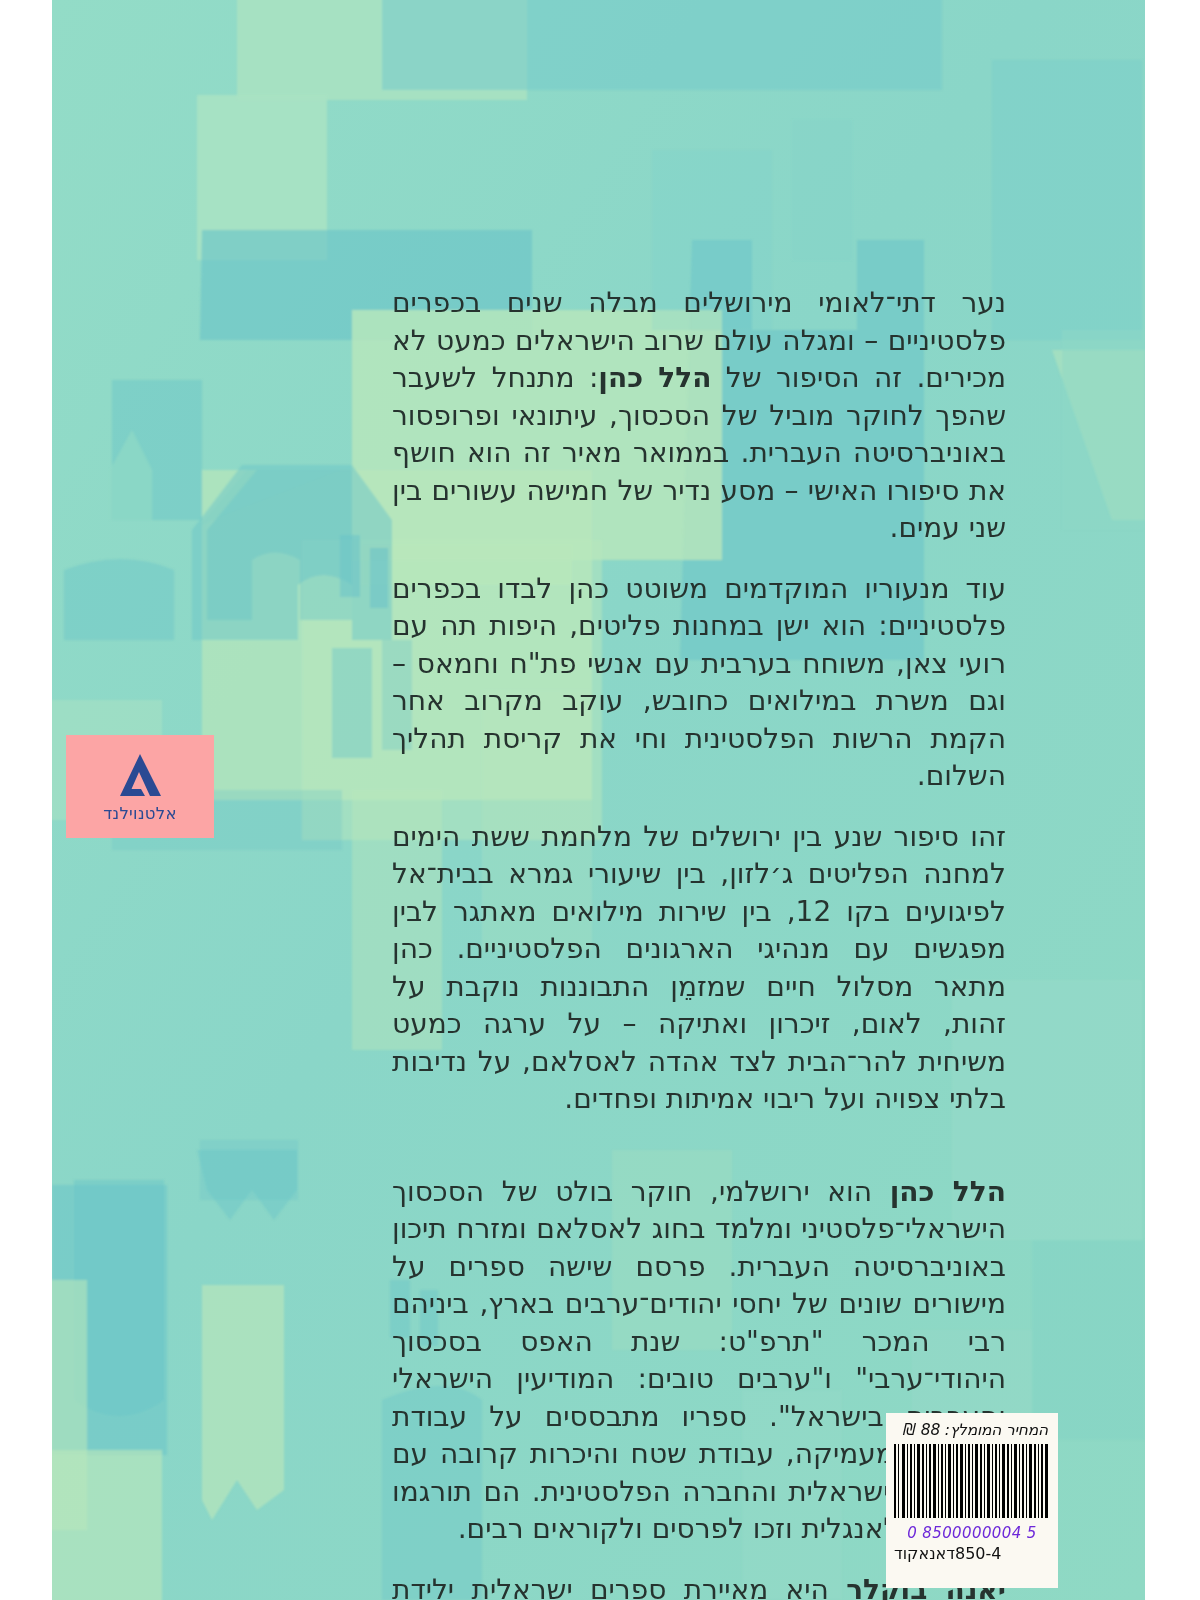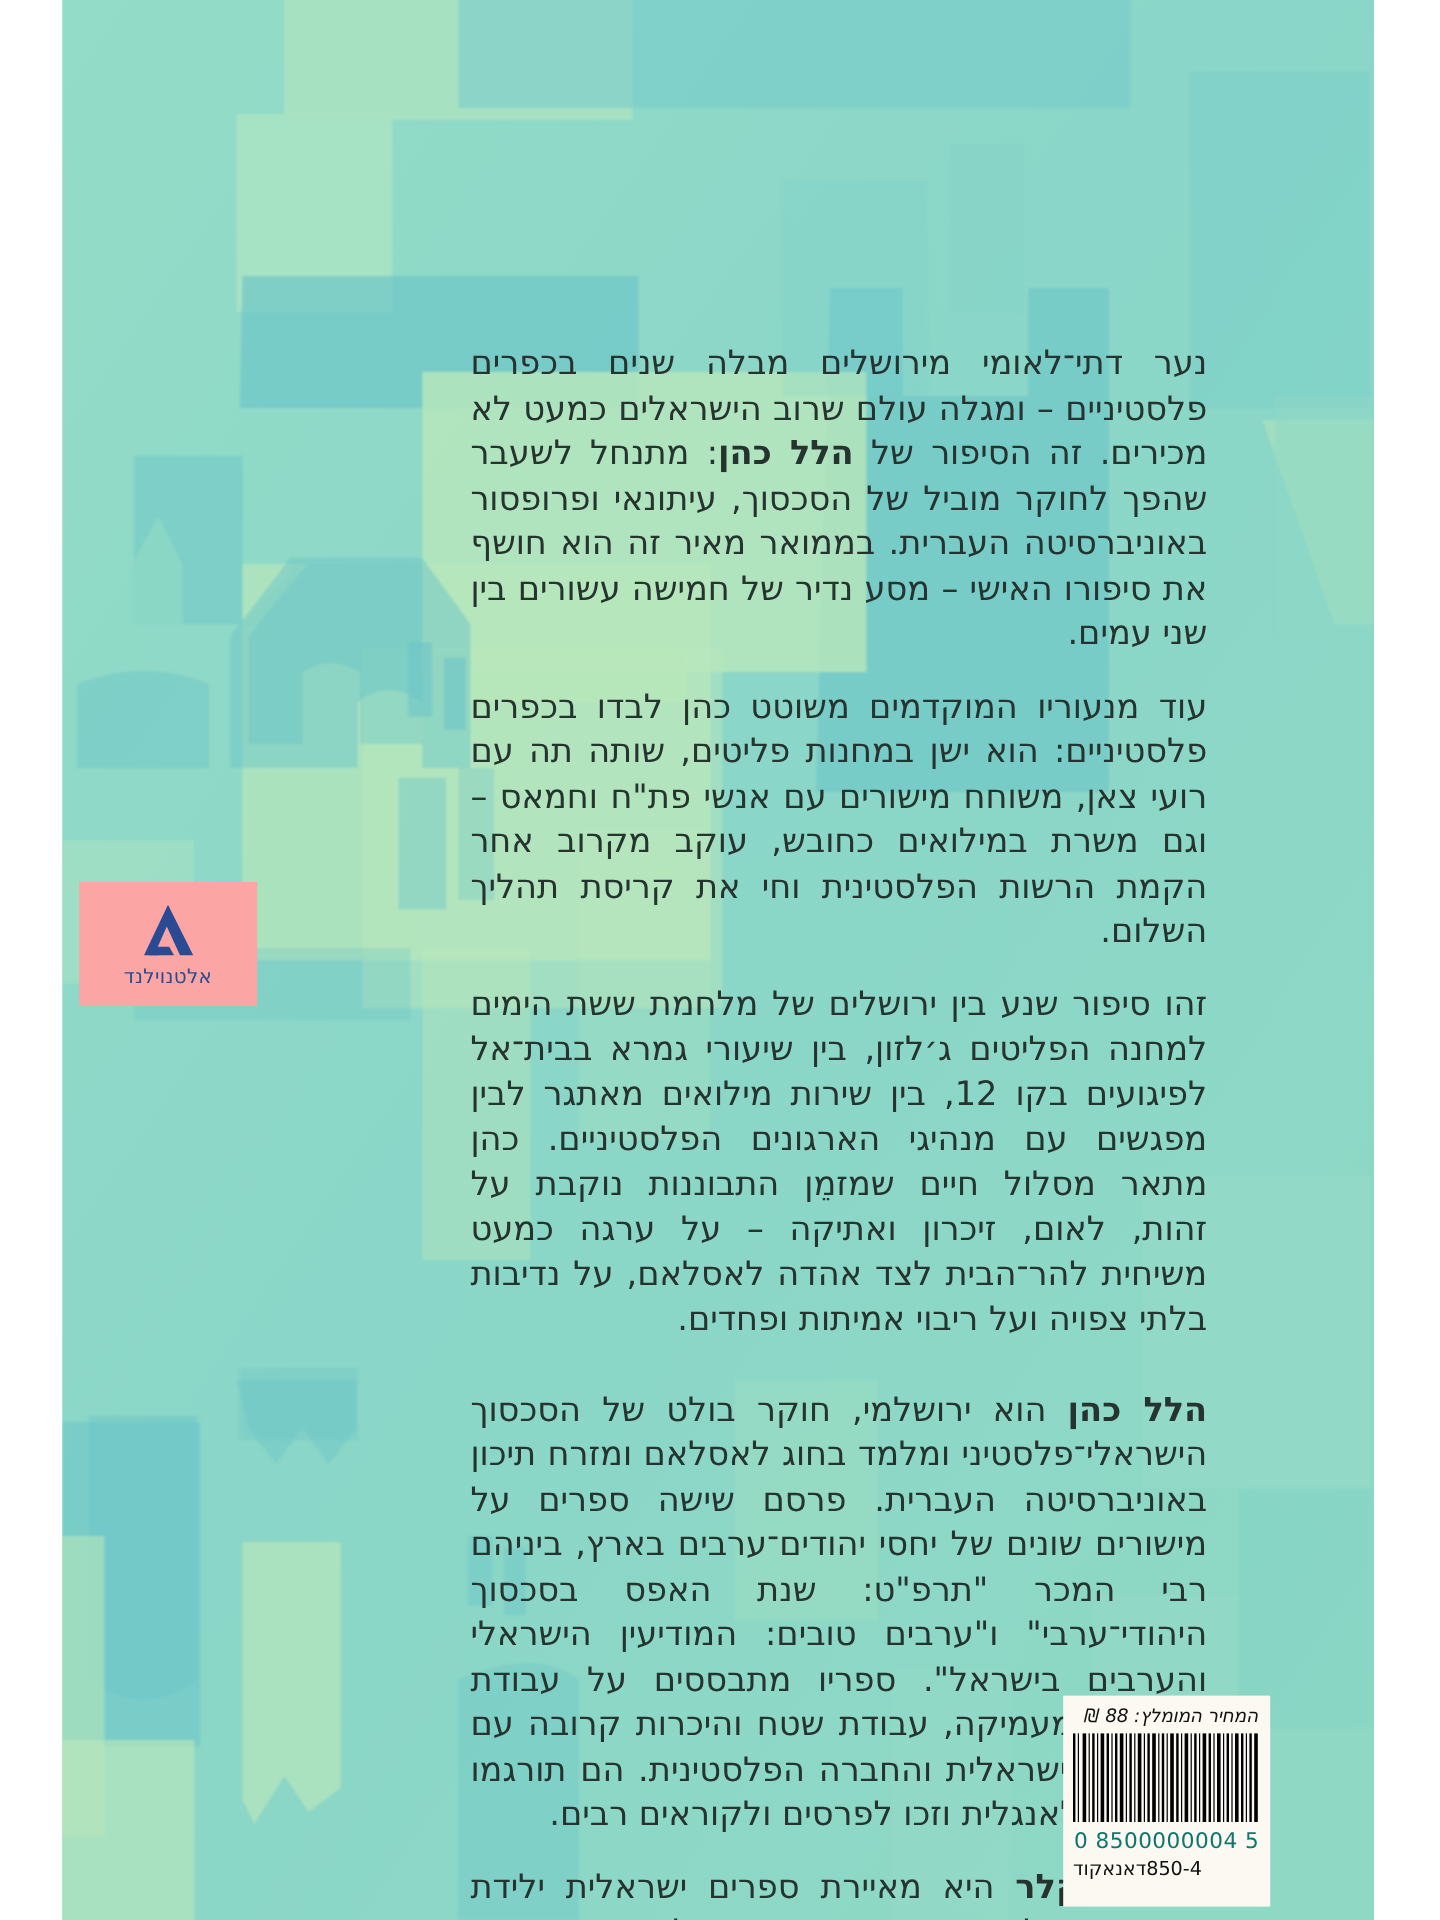--- a/index.html
+++ b/index.html
@@ -54,21 +54,21 @@
     color: #26332f;
     font-size: 28px;
     line-height: 37.5px;
     letter-spacing: 0px;
   }
   #blurb p {
     margin: 0 0 23px 0;
     text-align: justify;
     text-justify: inter-word;
   }
-  #blurb p.last-in-block { margin-bottom: 0; }
+  #blurb p.last-in-block { margin-bottom: 17px; }
   #blurb p:last-child { margin-bottom: 0; }
   #blurb b, #blurb strong { font-weight: 700; }
 
   .gap-block { height: 38px; }
 
   
   #publisher {
     position: absolute;
     left: 14px;            
     top: 735px;
@@ -117,24 +117,25 @@
     font-style: italic;
   }
   #bars {
     width: 158px;
     height: 74px;
     display: block;
   }
   #isbn-digits {
     direction: ltr;
     text-align: center;
-    font-size: 18px;
-    color: #0f766e;
+    font-size: 15px;
+    color: #6d28d9;
     margin-top: 6px;
     letter-spacing: 0.4px;
+    font-style: italic;
   }
   #dana-line {
     direction: rtl;
     text-align: left;
     font-size: 16px;
     color: #111111;
     margin-top: 2px;
     letter-spacing: 0px;
   }
   #dana-line .code { direction: ltr; display:inline-block; margin-right: 12px;}
@@ -220,21 +221,21 @@
           <rect x="560" y="1150" width="120" height="200" fill="#b9e7bb" opacity="0.2"></rect>
           <rect x="690" y="1390" width="100" height="210" fill="#9adbc9" opacity="0.3"></rect>
         </g>
       </svg>
     </div>
 
     <div id="blurb">
 
       <p><span>נער דתי־לאומי מירושלים מבלה שנים בכפרים פלסטיניים – ומגלה עולם שרוב הישראלים כמעט לא מכירים. זה הסיפור של </span><b>הלל כהן</b><span>: מתנחל לשעבר שהפך לחוקר מוביל של הסכסוך, עיתונאי ופרופסור באוניברסיטה העברית. בממואר מאיר זה הוא חושף את סיפורו האישי – מסע נדיר של חמישה עשורים בין שני עמים.</span></p>
 
-      <p>עוד מנעוריו המוקדמים משוטט כהן לבדו בכפרים פלסטיניים: הוא ישן במחנות פליטים, שותה תה עם רועי צאן, משוחח מישורים עם אנשי פת"ח וחמאס – וגם משרת במילואים כחובש, עוקב מקרוב אחר הקמת הרשות הפלסטינית וחי את קריסת תהליך השלום.</p>
+      <p>עוד מנעוריו המוקדמים משוטט כהן לבדו בכפרים פלסטיניים: הוא ישן במחנות פליטים, היפות תה עם רועי צאן, משוחח בערבית עם אנשי פת"ח וחמאס – וגם משרת במילואים כחובש, עוקב מקרוב אחר הקמת הרשות הפלסטינית וחי את קריסת תהליך השלום.</p>
 
       <p class="last-in-block">זהו סיפור שנע בין ירושלים של מלחמת ששת הימים למחנה הפליטים ג׳לזון, בין שיעורי גמרא בבית־אל לפיגועים בקו 12, בין שירות מילואים מאתגר לבין מפגשים עם מנהיגי הארגונים הפלסטיניים. כהן מתאר מסלול חיים שמזמֵן התבוננות נוקבת על זהות, לאום, זיכרון ואתיקה – על ערגה כמעט משיחית להר־הבית לצד אהדה לאסלאם, על נדיבות בלתי צפויה ועל ריבוי אמיתות ופחדים.</p>
 
       <div class="gap-block"></div>
 
       <p><b>הלל כהן</b><span> הוא ירושלמי, חוקר בולט של הסכסוך הישראלי־פלסטיני ומלמד בחוג לאסלאם ומזרח תיכון באוניברסיטה העברית. פרסם שישה ספרים על מישורים שונים של יחסי יהודים־ערבים בארץ, ביניהם רבי המכר "תרפ"ט: שנת האפס בסכסוך היהודי־ערבי" ו"ערבים טובים: המודיעין הישראלי והערבים בישראל". ספריו מתבססים על עבודת ארכיונים מעמיקה, עבודת שטח והיכרות קרובה עם החברה הישראלית והחברה הפלסטינית. הם תורגמו לערבית ולאנגלית וזכו לפרסים ולקוראים רבים.</span></p>
 
       <p><b>יאנה בוקלר</b><span> היא מאיירת ספרים ישראלית ילידת אוקראינה, למדה אמנות באקדמיה לאמנויות היפות ברומא, ואיירה עשרות ספרים, שחלקם זכו בפרסים. איוריה הוצגו בישראל ובעולם. היא מנהלת סטודיו עצמאי לאיור ומלמדת איור במכללה.</span></p>
 
     </div>

